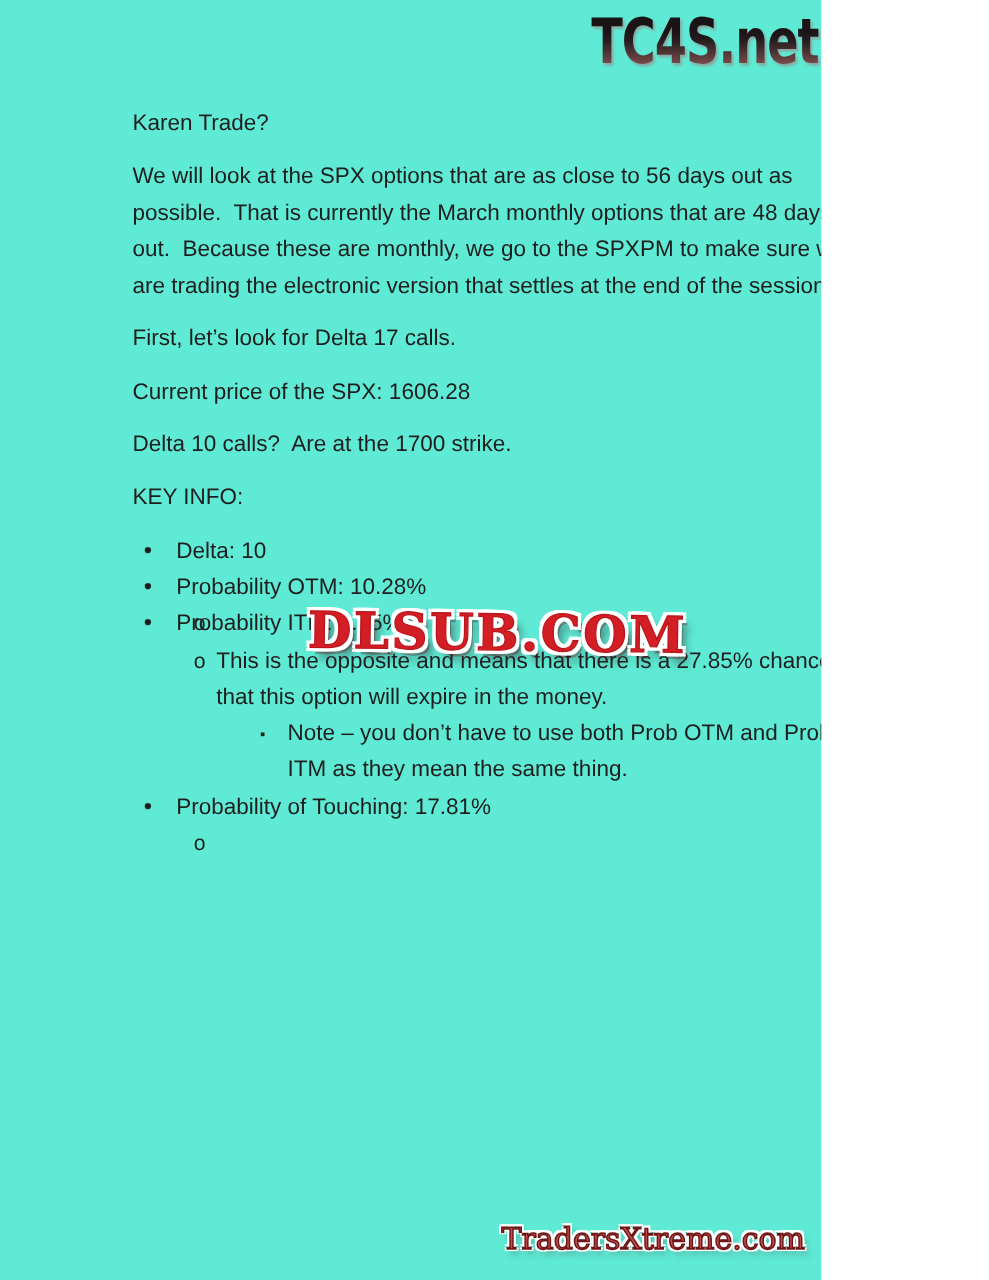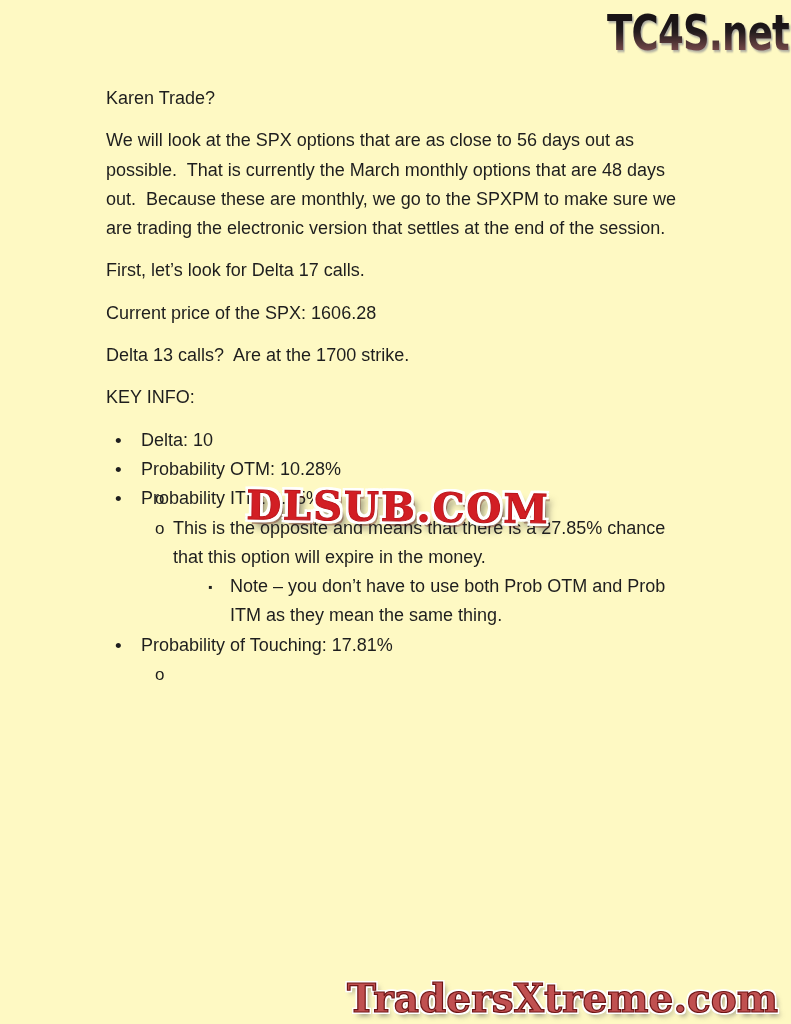--- a/index.html
+++ b/index.html
@@ -1,17 +1,17 @@
 <!DOCTYPE html>
 <html><head>
 <meta charset="utf-8">
 <style>
   html,body { margin:0; padding:0; background:#ffffff; }
   .page {
-    position:relative; width:791px; height:1024px; background:#fef9c3;
+    position:relative; width:657px; height:1024px; background:#5eead4;
     font-family:"Liberation Sans", sans-serif; color:#1e1e1e; overflow:hidden;
   }
 
   
   .logo { position:absolute; top:8px; right:2px; }
   .logo-text {
     display:inline-block;
     font-family:"DejaVu Sans", sans-serif; font-weight:bold;
     font-size:50px; line-height:1; letter-spacing:-1px;
     transform:scaleX(.74); transform-origin:100% 50%;
@@ -50,22 +50,22 @@
       -3px -3px 0 #fff, 3px -3px 0 #fff, -3px 3px 0 #fff, 3px 3px 0 #fff,
       -3px 0 0 #fff, 3px 0 0 #fff, 0 -3px 0 #fff, 0 3px 0 #fff,
       -2px -2px 0 #fff, 2px -2px 0 #fff, -2px 2px 0 #fff, 2px 2px 0 #fff,
       4px 5px 0 rgba(90,12,14,.35),
       6px 8px 7px rgba(50,50,50,.55);
   }
 
   
   .footer { position:absolute; top:979px; right:13px; }
   .footer .ft-text {
-    font-family:"DejaVu Serif", serif; font-weight:bold;
-    font-size:39px; line-height:1; letter-spacing:0px;
+    font-family:"DejaVu Serif", serif; font-weight:normal;
+    font-size:24px; line-height:1; letter-spacing:0px;
     color:#c05050; -webkit-text-stroke:1.2px #6d1515;
     text-shadow:
       -2px -2px 0 #fff, 2px -2px 0 #fff, -2px 2px 0 #fff, 2px 2px 0 #fff,
       -2px 0 0 #fff, 2px 0 0 #fff, 0 -2px 0 #fff, 0 2px 0 #fff,
       3px 4px 5px rgba(80,80,80,.55);
   }
 </style>
 </head>
 <body>
 
@@ -76,21 +76,21 @@
   </div>
 
   <div class="content">
     <p>Karen Trade?</p>
     <p>We will look at the SPX options that are as close to 56 days out as
 possible.  That is currently the March monthly options that are 48 days
 out.  Because these are monthly, we go to the SPXPM to make sure we
 are trading the electronic version that settles at the end of the session.</p>
     <p>First, let’s look for Delta 17 calls.</p>
     <p>Current price of the SPX: 1606.28</p>
-    <p>Delta 13 calls?  Are at the 1700 strike.</p>
+    <p>Delta 10 calls?  Are at the 1700 strike.</p>
     <p>KEY INFO:</p>
 
     <div class="list">
 
       <div class="li lvl1">
         <span class="mk">•</span>
         <span class="li-text">Delta: 10</span>
       </div>
 
       <div class="li lvl1">

